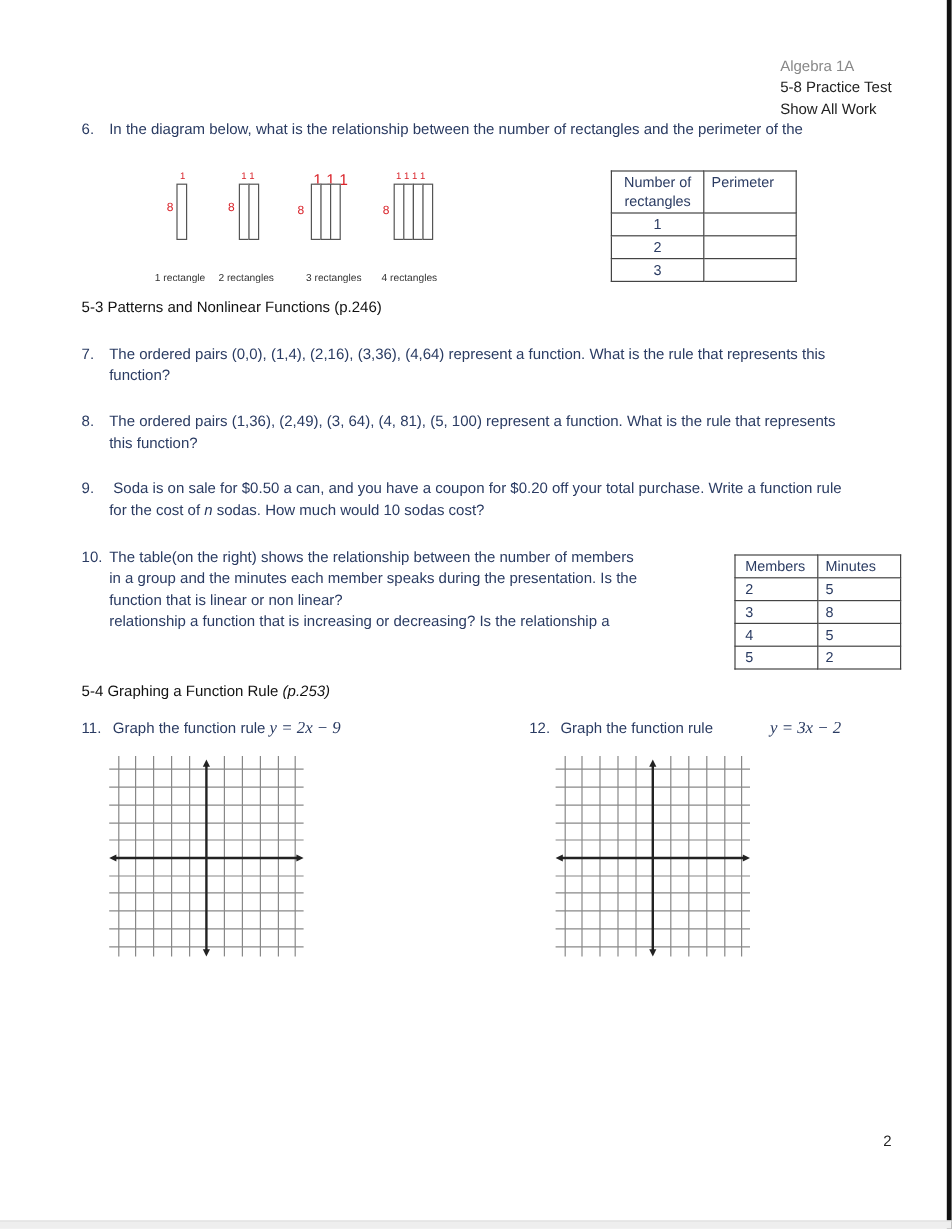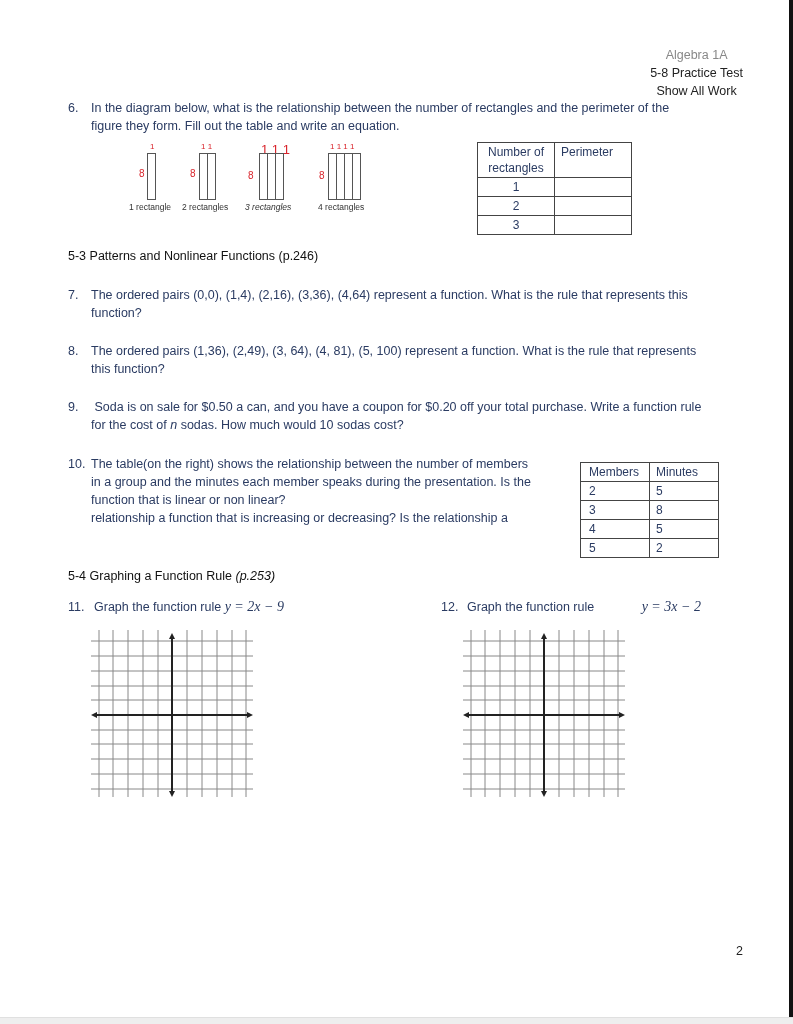--- a/index.html
+++ b/index.html
@@ -5,70 +5,69 @@
   html, body { margin: 0; padding: 0; }
   body {
     width: 793px; height: 1024px; position: relative; overflow: hidden;
     background: #ffffff;
     font-family: "Liberation Sans", sans-serif;
     color: #1f3864;
   }
   .frame-right { position: absolute; right: 0; top: 0; width: 4px; height: 1024px; background: #111; }
   .frame-bottom { position: absolute; left: 0; bottom: 0; width: 793px; height: 6px; background: #eeeeee; border-top: 1px solid #e0e0e0; }
   .abs { position: absolute; }
-  .hdr { right: 50px; text-align: center; font-size: 12.5px; line-height: 18px; color: #222; }
+  .hdr { right: 50px; text-align: left; font-size: 12.5px; line-height: 18px; color: #222; }
   .hdr .course { color: #888; }
   .q { position: absolute; left: 68px; font-size: 12.5px; line-height: 18px; color: #2a3b62; }
   .q .num { display: inline-block; width: 23px; }
   .q .cont { padding-left: 23px; }
   .section { position: absolute; left: 68px; font-size: 12.5px; font-weight: normal; color: #111; }
-  table.t { position: absolute; border-collapse: collapse; font-size: 12px; color: #2a3b62; }
+  table.t { position: absolute; border-collapse: collapse; font-size: 12px; color: #2a3b62; margin-left: 32px; }
   table.t td { border: 1px solid #444; padding: 1px 6px; line-height: 16px; }
   .rect-fig { position: absolute; }
-  .rect-label { position: absolute; font-size: 8.5px; color: #333; white-space: nowrap; }
+  .rect-label { position: absolute; font-size: 8.5px; color: #333; white-space: nowrap; margin-top: 24px; }
   .red { color: #d9242b; }
   .rect { position: absolute; border: 1px solid #555; box-sizing: border-box; background: #fff; }
   .pagenum { position: absolute; right: 50px; top: 944px; font-size: 12.5px; color: #222; }
 </style>
 </head>
 <body>
 
 <div class="frame-right"></div>
 <div class="frame-bottom"></div>
 
 <div class="abs hdr" style="top:46px;">
   <div class="course">Algebra 1A</div>
   <div>5-8 Practice Test</div>
   <div>Show All Work</div>
 </div>
 
 <div class="q" style="top:99px;">
   <div><span class="num">6.</span><span>In the diagram below, what is the relationship between the number of rectangles and the perimeter of the</span></div>
-  <div class="cont">figure they form. Fill out the table and write an equation.</div>
 </div>
 
 <div class="rect-fig" style="left:125px; top:140px; width:260px; height:75px;">
 
   <div class="abs red" style="left:25px; top:2px; font-size:8px;">1</div>
   <div class="abs red" style="left:14px; top:28px; font-size:10px;">8</div>
   <div class="rect" style="left:22px; top:13px; width:9px; height:47px;"></div>
   <div class="rect-label" style="left:4px; top:62px;">1 rectangle</div>
 
   <div class="abs red" style="left:76px; top:2px; font-size:8px;">1 1</div>
   <div class="abs red" style="left:65px; top:28px; font-size:10px;">8</div>
   <div class="rect" style="left:74px; top:13px; width:9px; height:47px;"></div>
   <div class="rect" style="left:82px; top:13px; width:9px; height:47px;"></div>
   <div class="rect-label" style="left:57px; top:62px;">2 rectangles</div>
 
   <div class="abs red" style="left:136px; top:2px; font-size:13px;">1 1 1</div>
   <div class="abs red" style="left:123px; top:30px; font-size:10px;">8</div>
   <div class="rect" style="left:134px; top:13px; width:9px; height:47px;"></div>
   <div class="rect" style="left:142px; top:13px; width:9px; height:47px;"></div>
   <div class="rect" style="left:150px; top:13px; width:9px; height:47px;"></div>
-  <div class="rect-label" style="left:120px; top:62px;font-style:italic;">3 rectangles</div>
+  <div class="rect-label" style="left:130px; top:62px;">3 rectangles</div>
 
   <div class="abs red" style="left:205px; top:2px; font-size:8px;">1 1 1 1</div>
   <div class="abs red" style="left:194px; top:30px; font-size:10px;">8</div>
   <div class="rect" style="left:203px; top:13px; width:9px; height:47px;"></div>
   <div class="rect" style="left:211px; top:13px; width:9px; height:47px;"></div>
   <div class="rect" style="left:219px; top:13px; width:9px; height:47px;"></div>
   <div class="rect" style="left:227px; top:13px; width:9px; height:47px;"></div>
   <div class="rect-label" style="left:193px; top:62px;">4 rectangles</div>
 </div>
 

